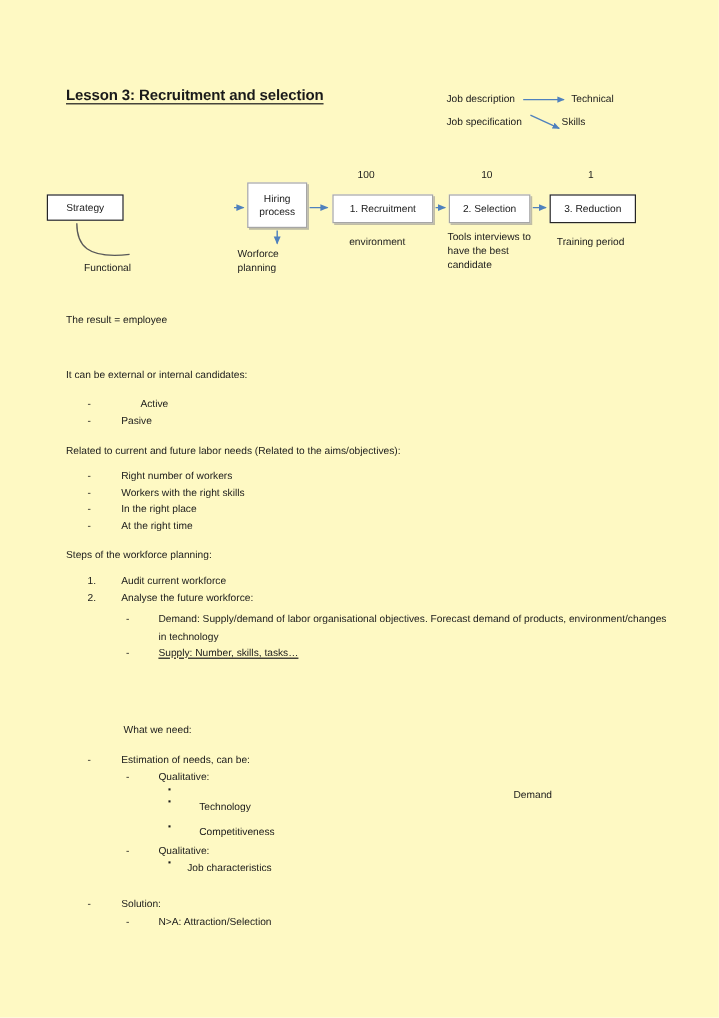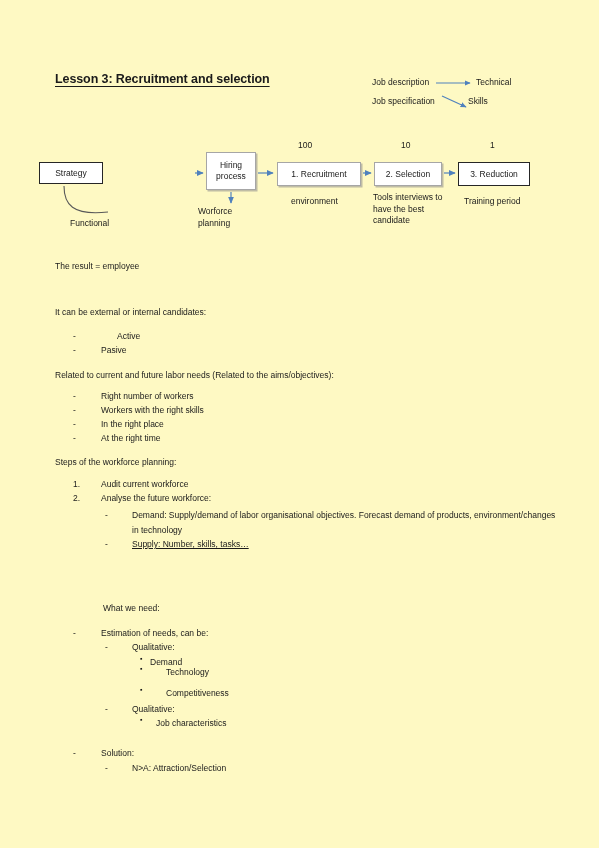--- a/index.html
+++ b/index.html
@@ -268,21 +268,21 @@
       <span class="txt" style="margin-left:28px;">Estimation of needs, can be:</span>
     </div>
 
     <div class="li" style="left:105px; top:640px; width:320px;">
       <span class="mark">-</span>
       <span class="txt" style="margin-left:27px;">Qualitative:</span>
     </div>
 
     <div class="li" style="left:140px; top:655px; width:320px;">
       <span class="mark sq">▪</span>
-      <span class="txt" style="margin-left:10px;">Demand</span>
+      <span class="txt" style="margin-left:10px;text-align:right;">Demand</span>
     </div>
     <div class="li" style="left:140px; top:665px; width:320px;">
       <span class="mark sq">▪</span>
       <span class="txt" style="margin-left:26px;">Technology</span>
     </div>
     <div class="li" style="left:140px; top:686px; width:320px;">
       <span class="mark sq">▪</span>
       <span class="txt" style="margin-left:26px;">Competitiveness</span>
     </div>
 

